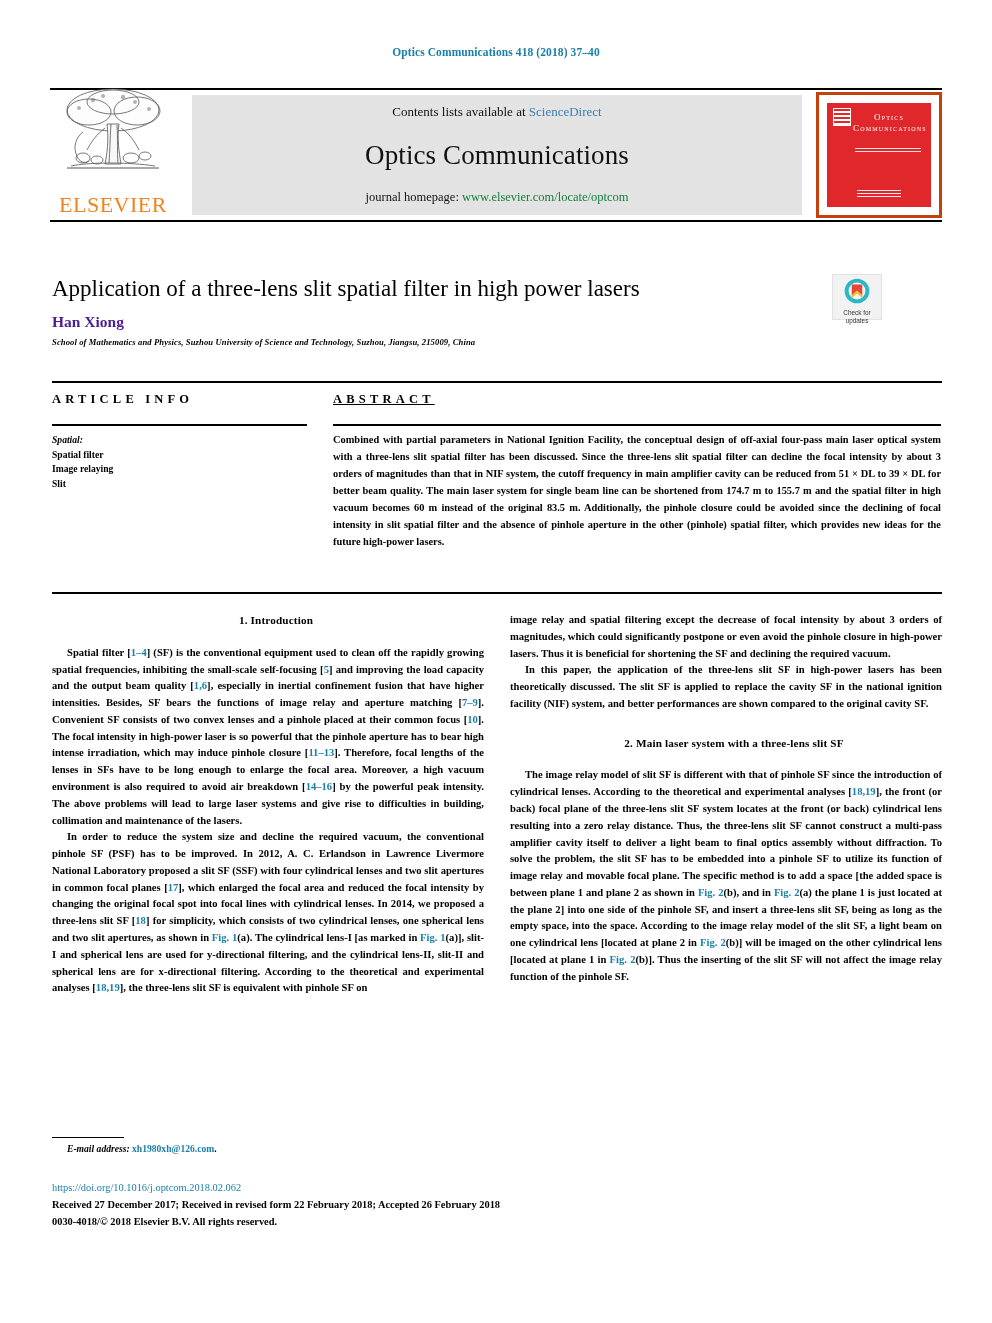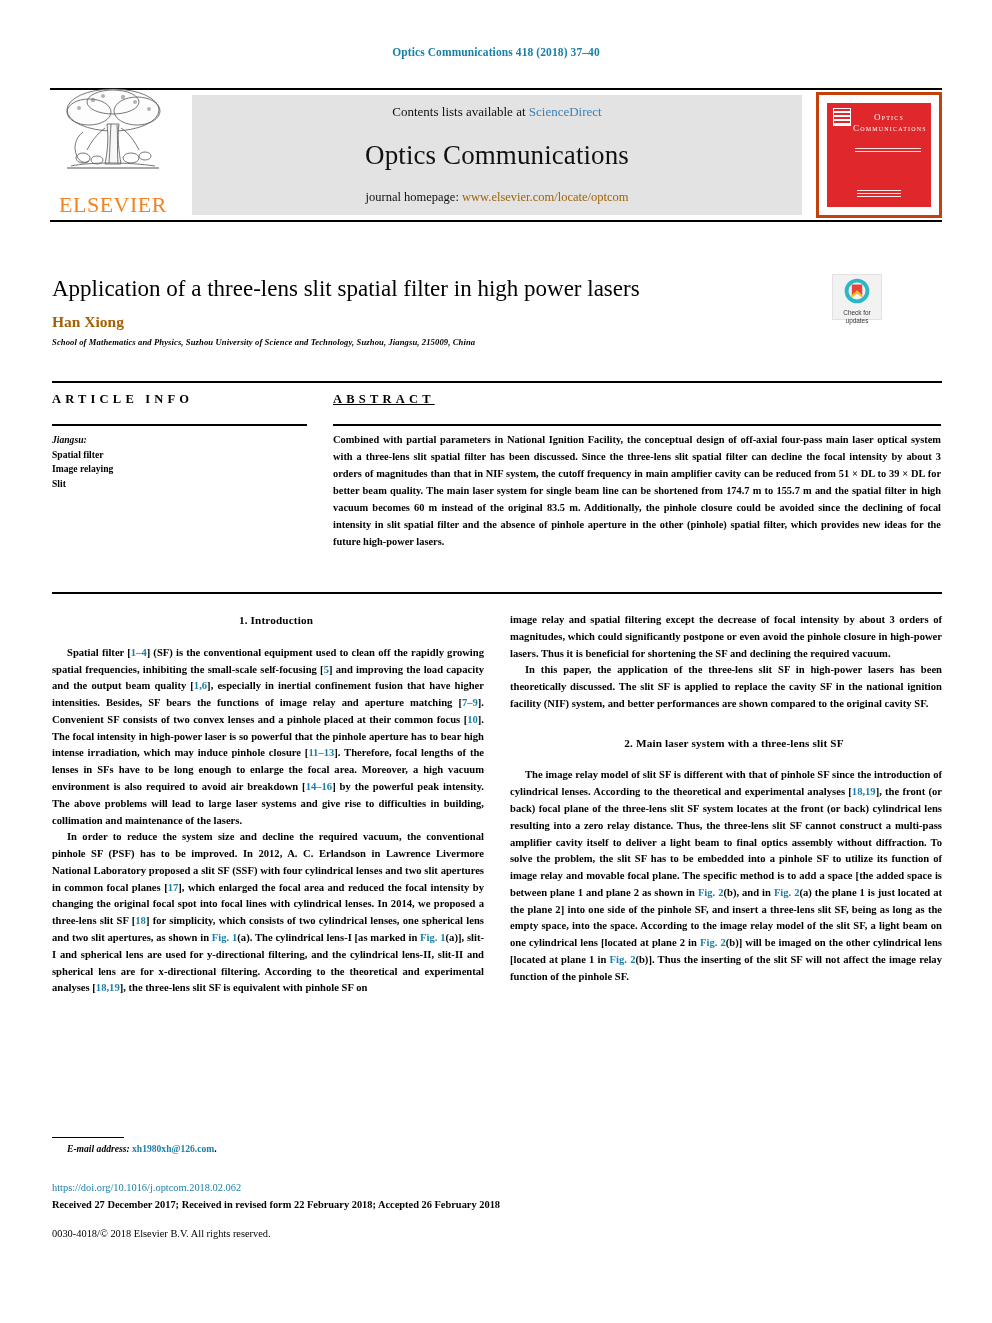--- a/index.html
+++ b/index.html
@@ -92,21 +92,21 @@
   .contents-line .link { color: #3b7fb5; }
   .journal-title {
     font-size: 27px;
     color: #111;
     letter-spacing: .1px;
   }
   .homepage-line {
     font-size: 12.5px;
     color: #111;
   }
-  .homepage-line .link { color: #a16207; margin-top: 9px; }
+  .homepage-line .link { color: #15803d; margin-top: 9px; }
 
   .cover-thumb {
     position: absolute;
     right: 0;
     top: 4px;
     width: 126px;
     height: 126px;
     border: 3px solid #c2410c;
     background: #fff;
     box-sizing: border-box;
@@ -150,21 +150,21 @@
     font-size: 23px;
     line-height: 1.18;
     color: #000;
   }
   .author {
     position: absolute;
     left: 52px;
     top: 313px;
     font-size: 15.5px;
     font-weight: bold;
-    color: #a16207;
+    color: #4c1d95;
   }
   .affiliation {
     position: absolute;
     left: 52px;
     top: 337px;
     font-size: 8.6px;
     font-style: italic;
     font-weight: bold;
     color: #000;
     letter-spacing: .1px;
@@ -304,23 +304,22 @@
     top: 1199px;
     font-size: 10.4px;
     font-weight: bold;
     color: #000;
   }
   .copyright-line {
     position: absolute;
     left: 52px;
     top: 1216px;
     font-size: 10.4px;
-    font-weight: normal;
-    color: #000;
-    margin-top: 12px;
+    font-weight: bold;
+    color: #000;
   }
 </style>
 </head>
 <body>
 
 <div class="page">
 
   <div class="issue-line">Optics Communications 418 (2018) 37–40</div>
 
   <div class="masthead">
@@ -405,21 +404,21 @@
 
   <div class="sec-rule" style="left:52px; top:381px; width:890px; height:2px;"></div>
   <div class="sec-rule" style="left:52px; top:424px; width:255px; height:1.5px;"></div>
   <div class="sec-rule" style="left:333px; top:424px; width:608px; height:1.5px;"></div>
   <div class="sec-rule" style="left:52px; top:592px; width:890px; height:2px;"></div>
 
   <div class="info-head">ARTICLE INFO</div>
   <div class="abs-head">ABSTRACT</div>
 
   <div class="kw-block">
-    <div class="kw-label">Jiangsu:</div>
+    <div class="kw-label">Spatial:</div>
     <div>Spatial filter</div>
     <div>Image relaying</div>
     <div>Slit</div>
   </div>
 
   <div class="abstract">Combined with partial parameters in National Ignition Facility, the conceptual design of off-axial four-pass main laser optical system with a three-lens slit spatial filter has been discussed. Since the three-lens slit spatial filter can decline the focal intensity by about 3 orders of magnitudes than that in NIF system, the cutoff frequency in main amplifier cavity can be reduced from 51 × DL to 39 × DL for better beam quality. The main laser system for single beam line can be shortened from 174.7 m to 155.7 m and the spatial filter in high vacuum becomes 60 m instead of the original 83.5 m. Additionally, the pinhole closure could be avoided since the declining of focal intensity in slit spatial filter and the absence of pinhole aperture in the other (pinhole) spatial filter, which provides new ideas for the future high-power lasers.</div>
 
   <div class="col col-left">
     <div class="sec-title">1. Introduction</div>
     <div id="left-paras">

